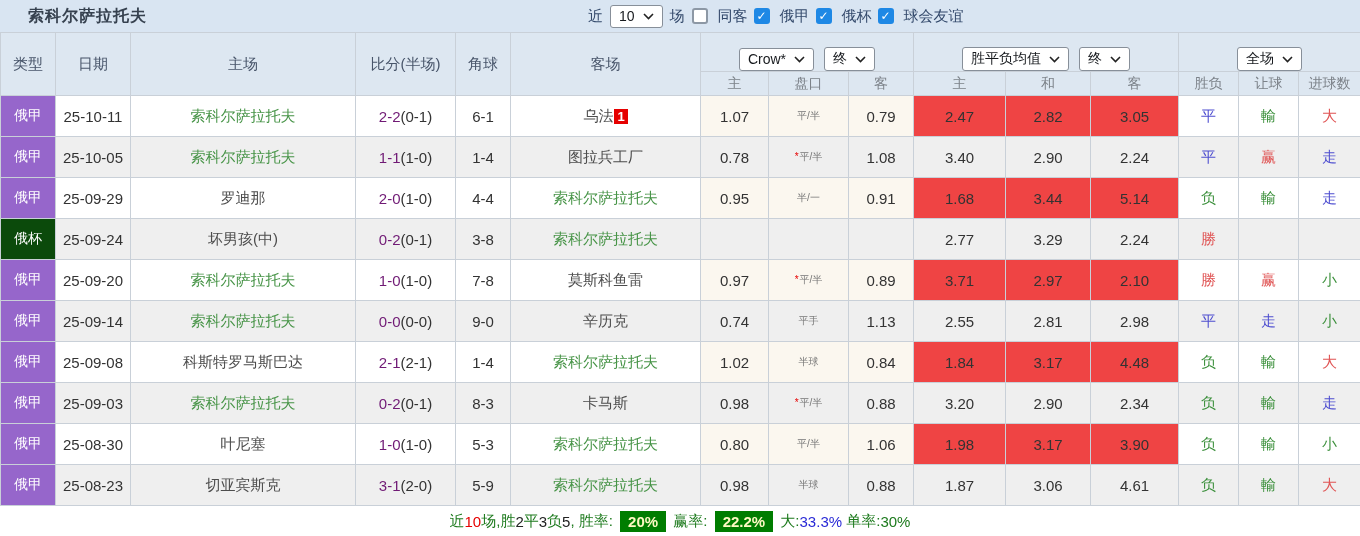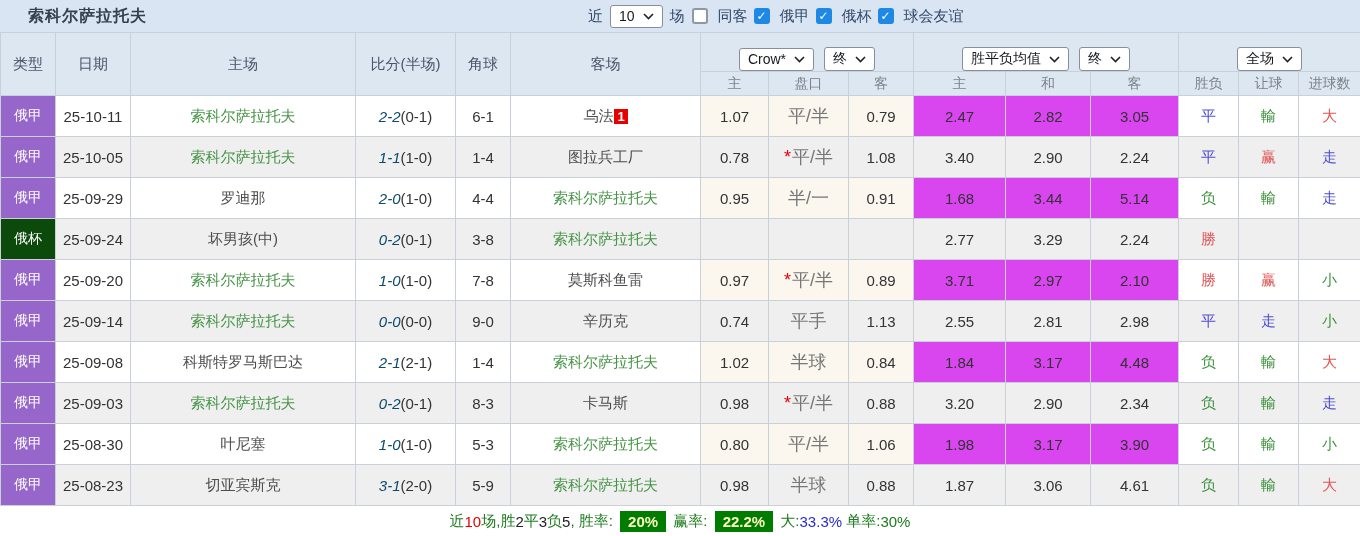--- a/index.html
+++ b/index.html
@@ -20,29 +20,29 @@
   
   table{width:1360px;border-collapse:collapse;table-layout:fixed;}
   th,td{border:1px solid #c9d0d8;text-align:center;overflow:hidden;white-space:nowrap;padding:0;}
   thead th{background:#dde7f1;color:#48556a;font-weight:normal;font-size:15px;}
   tr.hdr1 th{height:33px;}
   tr.hdr2 th{height:23px;font-size:14px;color:#7c8289;}
   .sel-wrap{display:flex;justify-content:center;align-items:center;gap:10px;margin-top:14px;}
   tbody td{height:40px;font-size:15px;color:#333;background:#fff;}
   tr.alt td{background:#efefef;}
   td.crow-bg{background:#fbf7ef;}
-  td.avg-bg{background:#d946ef;}
+  td.avg-bg{background:#ef4444;}
   td.type-cell{color:#fff;font-size:14px;}
   td.type-cell[data-variant="league"]{background:#9666cb;}
   td.type-cell[data-variant="cup"]{background:#0b4a0b;}
   .team-name{color:#4d4d4d;}
   td[data-team="true"] .team-name{color:#479447;}
-  .score-cell .ft{color:#0c4a6e;font-style:italic;}
+  .score-cell .ft{color:#701a75;}
   .score-cell .ht{color:#333;}
-  td.handicap{color:#777;font-size:18px;}
+  td.handicap{color:#777;font-size:10px;}
   .star{color:#e60000;margin-right:1px;}
   .star:empty{display:none;}
   td.result[data-color="red"]{color:#e05555;}
   td.result[data-color="blue"]{color:#4f4fd0;}
   td.result[data-color="green"]{color:#3a8f3a;}
   .red-badge{background:#e60000;color:#fff;font-weight:bold;font-size:13px;padding:0 3px;margin-left:1px;}
   .red-badge:empty{display:none;}
 
   
   .footer{height:31px;display:flex;align-items:center;justify-content:center;font-size:15px;}

